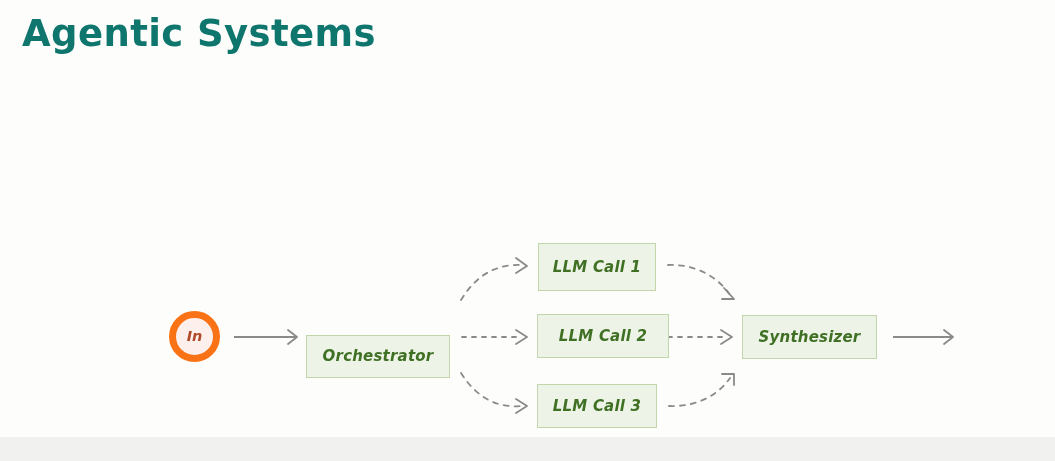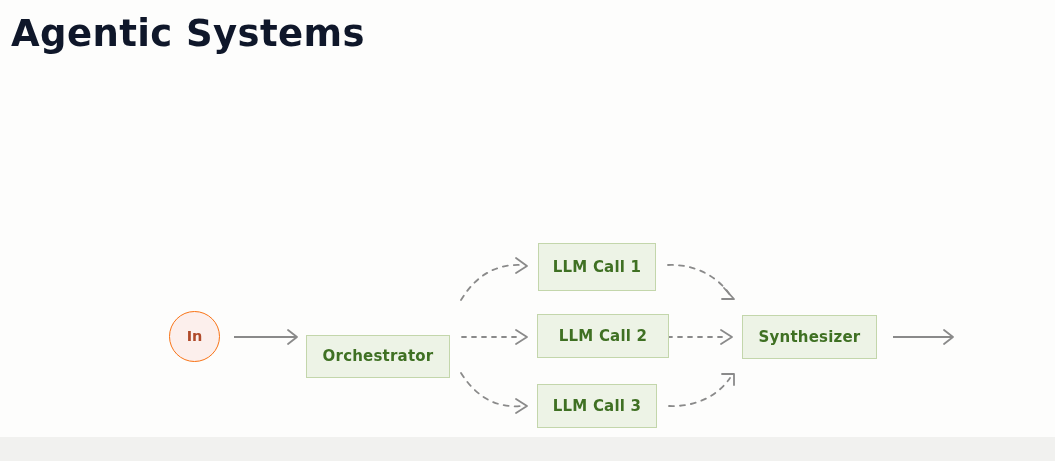--- a/index.html
+++ b/index.html
@@ -29,27 +29,27 @@
     left: 0;
     top: 437px;
     width: 1055px;
     height: 24px;
     background: #f1f1ef;
   }
 
   
   #page-title {
     position: absolute;
-    left: 11px;
+    left: 22px;
     top: 12px;
     font-family: "DejaVu Sans", sans-serif;
     font-size: 37px;
     font-weight: 700;
     letter-spacing: 0.4px;
-    color: #0f172a;
+    color: #0f766e;
     white-space: nowrap;
   }
 
   #diagram-title {
     position: absolute;
     left: 0;
     top: 110px;
     width: 1055px;
     text-align: center;
     font-family: "DejaVu Sans", sans-serif;
@@ -81,35 +81,36 @@
     pointer-events: none;
   }
 
   .node {
     position: absolute;
     display: flex;
     align-items: center;
     justify-content: center;
     box-sizing: border-box;
     line-height: 1;
+    font-style: italic;
   }
 
   .node-box {
     background: #edf3e6;
     border: 1px solid #c3d6ab;
     color: #3f7023;
     font-family: "DejaVu Sans", sans-serif;
     font-size: 15px;
     font-weight: 600;
     letter-spacing: 0.2px;
   }
 
   .node-term {
     background: #fcefec;
-    border: 1px solid #f97316;
+    border: 7px solid #f97316;
     color: #b04a2a;
     font-family: "DejaVu Sans", sans-serif;
     font-size: 14.5px;
     font-weight: 600;
   }
 
   #node-in {
     left: 169px;
     top: 311px;
     width: 51px;

